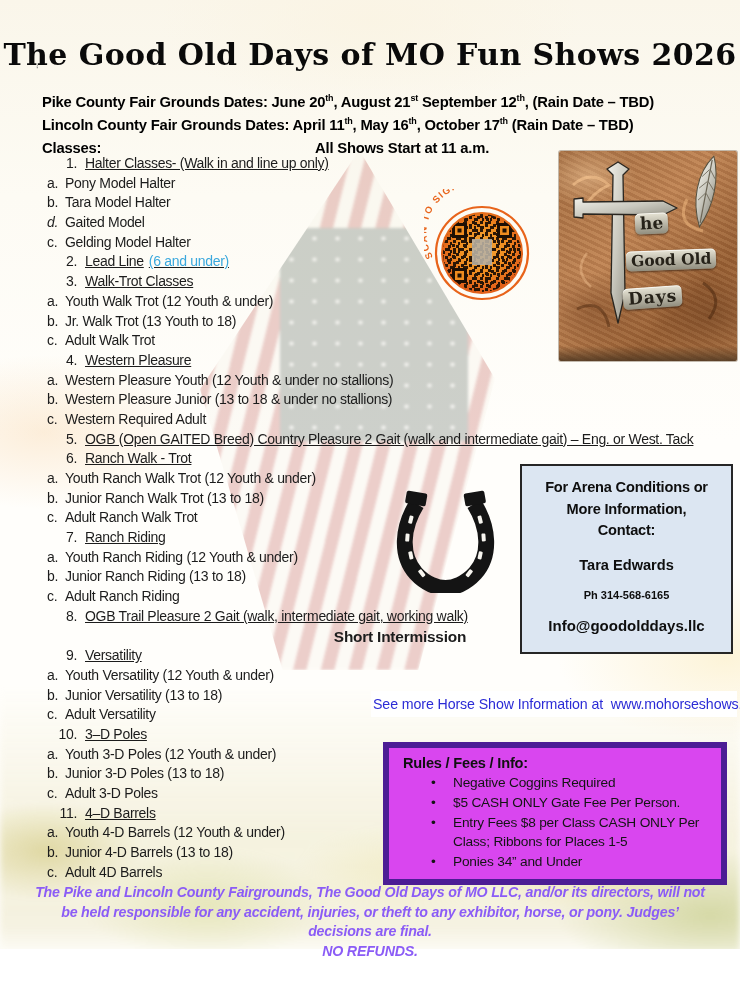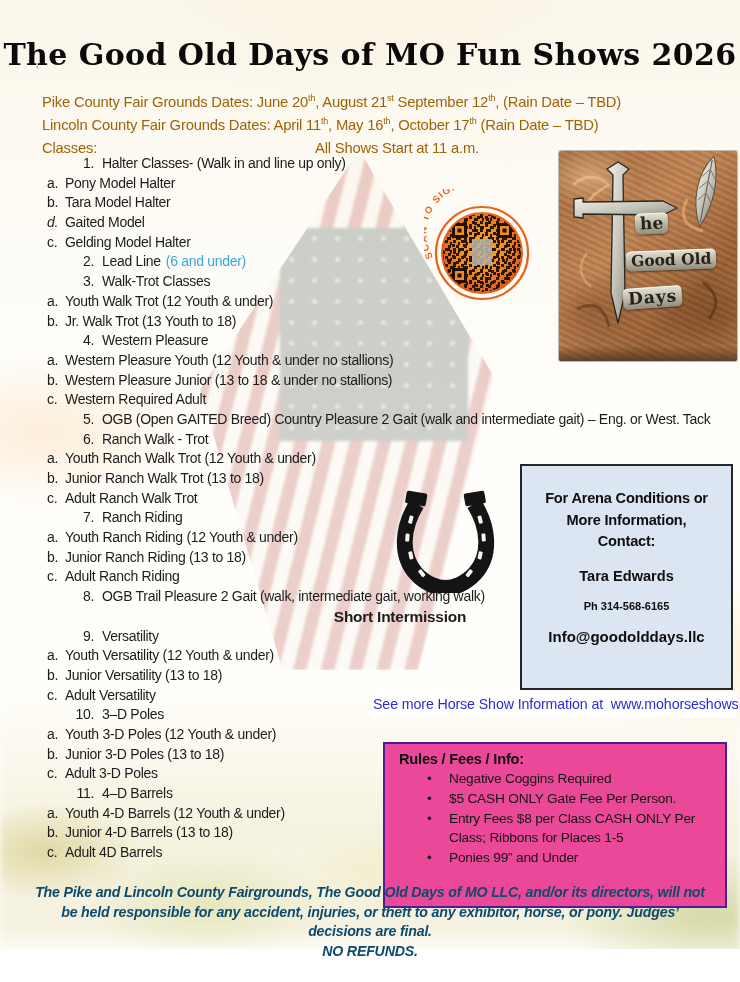--- a/index.html
+++ b/index.html
@@ -25,29 +25,29 @@
       radial-gradient(150px 65px at 54% 70%, rgba(241,235,191,.65), transparent 70%),
       radial-gradient(170px 75px at 79% 66%, rgba(233,222,162,.7), transparent 70%),
       radial-gradient(220px 95px at 96% 86%, rgba(206,211,152,.8), transparent 70%),
       linear-gradient(180deg, rgba(250,247,235,0) 0%, rgba(236,231,197,.5) 55%, rgba(243,239,219,.85) 90%, #fdfcf6 100%);}
   .bg-white-bottom{position:absolute;left:0;top:949px;width:740px;height:33px;background:#ffffff;}
   
   .title{position:absolute;left:0;top:37px;width:100%;text-align:center;
     font-family:"DejaVu Serif",serif;font-weight:700;font-size:30px;letter-spacing:.4px;color:#0a0a0a;z-index:3;}
   .stray{position:absolute;left:36px;top:63px;font-size:12px;color:#8a8a8a;z-index:3;}
   .dates{position:absolute;left:42px;top:91px;width:690px;z-index:3;}
-  .date-line,.classes-line{font-weight:400;font-size:14.8px;line-height:23px;color:#a16207;
+  .date-line,.classes-line{font-weight:700;font-size:14.8px;line-height:23px;color:#000000;
     letter-spacing:-.2px;white-space:nowrap;}
   .classes-line{position:relative;}
   .start-time{position:absolute;left:273px;top:0;}
   sup{font-size:9px;line-height:0;vertical-align:super;}
   
   .classes-list{position:absolute;left:0;top:154px;width:740px;z-index:3;}
   .row{height:19.7px;line-height:19.7px;font-size:14px;letter-spacing:-.3px;color:#1c1c1c;white-space:nowrap;}
-  .row.main{padding-left:74px;}
+  .row.main{padding-left:57px;text-decoration:underline;}
   .num{display:inline-block;width:28px;text-align:right;padding-right:8px;box-sizing:content-box;}
   .num{width:20px;}
   .row.sub{padding-left:47px;}
   .letter{display:inline-block;width:18px;}
   .it{font-style:italic;}
   .note{color:#3aa8dd;margin-left:5px;}
   .row.intermission{padding-left:60px;text-align:center;font-weight:700;font-size:15.4px;letter-spacing:-.2px;}
   
   .leather{position:absolute;left:559px;top:151px;width:178px;height:210px;z-index:3;overflow:hidden;border-radius:2px;
     box-shadow:0 0 0 1px rgba(125,104,82,.45);
@@ -65,40 +65,40 @@
     box-shadow:0 1px 2px rgba(20,10,5,.6), inset 0 1px 0 rgba(255,255,255,.7);}
   .plate-he{left:76px;top:62px;font-size:17px;transform:rotate(-3deg);}
   .plate-good{left:67px;top:99px;font-size:15.5px;transform:rotate(-2deg);}
   .plate-days{left:64px;top:136px;font-size:17px;letter-spacing:1px;transform:rotate(-4deg);}
   
   .qr-badge{position:absolute;left:424px;top:189px;width:112px;height:116px;z-index:3;}
   .qr-badge text{font-family:"Liberation Sans",sans-serif;}
   
   .horseshoe{position:absolute;left:396px;top:486px;width:99px;height:107px;z-index:3;}
   
-  .contact{position:absolute;left:520px;top:464px;width:213px;height:226px;box-sizing:border-box;z-index:4;
-    background:#dce6f2;border:2px solid #262626;text-align:center;font-weight:700;color:#0e0e0e;padding-top:22px;}
+  .contact{position:absolute;left:520px;top:464px;width:213px;height:190px;box-sizing:border-box;z-index:4;
+    background:#dce6f2;border:2px solid #262626;text-align:center;font-weight:700;color:#0e0e0e;padding-top:11px;}
   .contact .hline{font-size:14.6px;line-height:21.5px;letter-spacing:-.2px;}
   .contact .name{margin-top:15px;font-size:14.6px;}
   .contact .phone{margin-top:16px;font-size:11px;}
   .contact .email{margin-top:16px;font-size:15px;}
   
   .link-strip{position:absolute;left:371px;top:691px;width:366px;height:26px;background:#ffffff;z-index:4;
     font-size:14.2px;line-height:26px;color:#2b2bd6;letter-spacing:-.1px;white-space:nowrap;padding-left:2px;box-sizing:border-box;}
   .link-strip .url{margin-left:4px;}
   
-  .rules{position:absolute;left:383px;top:742px;width:344px;height:166px;box-sizing:border-box;z-index:4;
-    background:#ec4899;border:2px solid #4c1d95;padding:5px 10px 0 14px;}
+  .rules{position:absolute;left:383px;top:742px;width:344px;height:143px;box-sizing:border-box;z-index:4;
+    background:#d946ef;border:6px solid #4c1d95;padding:5px 10px 0 14px;}
   .rules .heading{font-weight:700;font-size:14.6px;line-height:20px;color:#101010;letter-spacing:-.2px;}
   .bullet-row{display:flex;font-size:13.7px;line-height:19.8px;letter-spacing:-.2px;color:#141414;padding-left:28px;}
   .bullet-row .dot{width:22px;flex:none;}
   .bullet-row .btxt{flex:1;}
   
   .footer{position:absolute;left:0;top:883px;width:740px;box-sizing:border-box;padding:0 32px;text-align:center;z-index:4;
-    font-weight:700;font-style:italic;font-size:14.2px;line-height:19.5px;letter-spacing:-.2px;color:#0c4a6e;}
+    font-weight:700;font-style:italic;font-size:14.2px;line-height:19.5px;letter-spacing:-.2px;color:#8b5cf6;}
 </style>
 </head>
 <body>
 
 <div class="page">
 
   <div class="bg-top"></div>
   <div class="bg-flag">
     <div class="stripes"></div>
     <div class="canton"></div>
@@ -121,20 +121,21 @@
   <div class="classes-list" id="classes-list">
       <div class="row main"><span class="num">1.</span><span class="ttl">Halter Classes- (Walk in and line up only)</span></div>
       <div class="row sub"><span class="letter">a.</span><span class="stxt">Pony Model Halter</span></div>
       <div class="row sub"><span class="letter">b.</span><span class="stxt">Tara Model Halter</span></div>
       <div class="row sub"><span class="letter it">d.</span><span class="stxt">Gaited Model</span></div>
       <div class="row sub"><span class="letter">c.</span><span class="stxt">Gelding Model Halter</span></div>
       <div class="row main"><span class="num">2.</span><span class="ttl">Lead Line<span class="note">(6 and under)</span></span></div>
       <div class="row main"><span class="num">3.</span><span class="ttl">Walk-Trot Classes</span></div>
       <div class="row sub"><span class="letter">a.</span><span class="stxt">Youth Walk Trot (12 Youth &amp; under)</span></div>
       <div class="row sub"><span class="letter">b.</span><span class="stxt">Jr. Walk Trot (13 Youth to 18)</span></div>
+      <div class="row sub"><span class="letter">c.</span><span class="stxt">Adult Walk Trot</span></div>
       <div class="row main"><span class="num">4.</span><span class="ttl">Western Pleasure</span></div>
       <div class="row sub"><span class="letter">a.</span><span class="stxt">Western Pleasure Youth (12 Youth &amp; under no stallions)</span></div>
       <div class="row sub"><span class="letter">b.</span><span class="stxt">Western Pleasure Junior (13 to 18 &amp; under no stallions)</span></div>
       <div class="row sub"><span class="letter">c.</span><span class="stxt">Western Required Adult</span></div>
       <div class="row main"><span class="num">5.</span><span class="ttl">OGB (Open GAITED Breed) Country Pleasure 2 Gait (walk and intermediate gait) – Eng. or West. Tack</span></div>
       <div class="row main"><span class="num">6.</span><span class="ttl">Ranch Walk - Trot</span></div>
       <div class="row sub"><span class="letter">a.</span><span class="stxt">Youth Ranch Walk Trot (12 Youth &amp; under)</span></div>
       <div class="row sub"><span class="letter">b.</span><span class="stxt">Junior Ranch Walk Trot (13 to 18)</span></div>
       <div class="row sub"><span class="letter">c.</span><span class="stxt">Adult Ranch Walk Trot</span></div>
       <div class="row main"><span class="num">7.</span><span class="ttl">Ranch Riding</span></div>
@@ -282,21 +283,21 @@
         <div class="bullet-row">
           <span class="dot">•</span>
           <span class="btxt">$5 CASH ONLY Gate Fee Per Person.</span>
         </div>
         <div class="bullet-row">
           <span class="dot">•</span>
           <span class="btxt">Entry Fees $8 per Class CASH ONLY Per Class; Ribbons for Places 1-5</span>
         </div>
         <div class="bullet-row">
           <span class="dot">•</span>
-          <span class="btxt">Ponies 99” and Under</span>
+          <span class="btxt">Ponies 34” and Under</span>
         </div>
       </div>
   </div>
 
   <div class="footer">
     <div>The Pike and Lincoln County Fairgrounds, The Good Old Days of MO LLC, and/or its directors, will not be held responsible for any accident, injuries, or theft to any exhibitor, horse, or pony.  Judges’ decisions are final.</div>
     <div>NO REFUNDS.</div>
   </div>
 
 </div>

